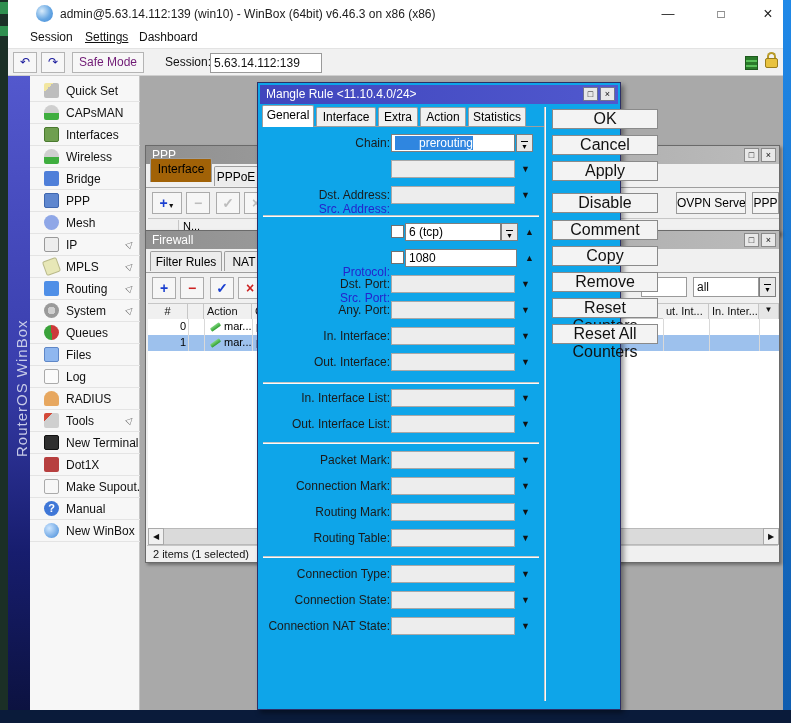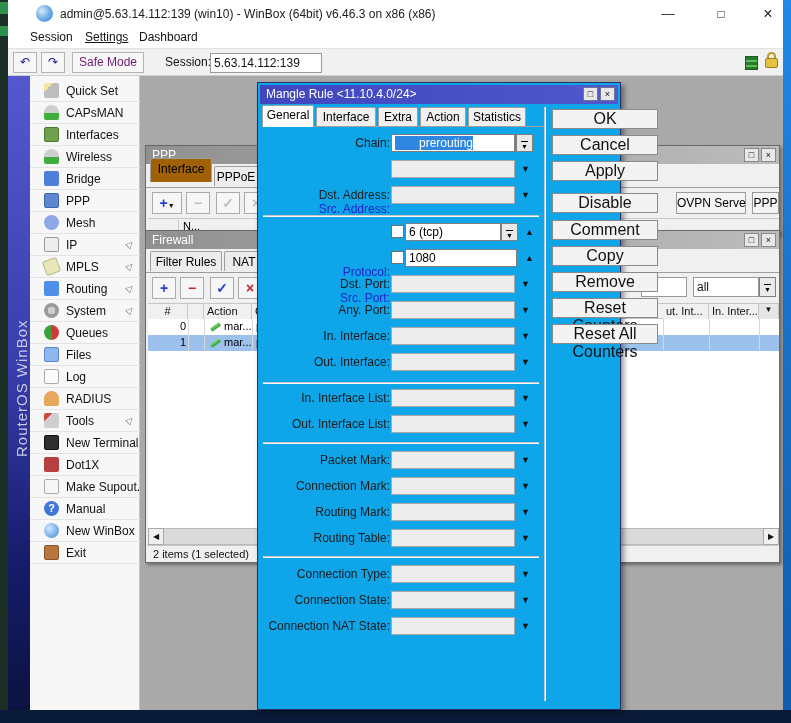--- a/index.html
+++ b/index.html
@@ -230,24 +230,20 @@
         <span class="sb-label">Make Supout.rif</span>
       </div>
     <div class="sb-item" style="top:422px;">
         <span class="ic ic-manual">?</span>
         <span class="sb-label">Manual</span>
       </div>
     <div class="sb-item" style="top:444px;">
         <span class="ic ic-winbox"></span>
         <span class="sb-label">New WinBox</span>
       </div>
-    <div class="sb-item" style="top:466px;">
-        <span class="ic ic-exit"></span>
-        <span class="sb-label">Exit</span>
-      </div>
   </div>
 
   <div style="position:absolute;left:140px;top:76px;width:643px;height:634px;background:#a9a9a9;"></div>
 
   <div class="win" style="left:145px;top:145px;width:635px;height:90px;z-index:1;">
     <div class="wtitle">PPP</div>
     <span class="wbtn" style="right:20px;">□</span>
     <span class="wbtn" style="right:3px;">×</span>
     <div class="tabline" style="top:41px;"></div>
     <div class="tab active" style="left:4px;width:62px;">Interface</div>

